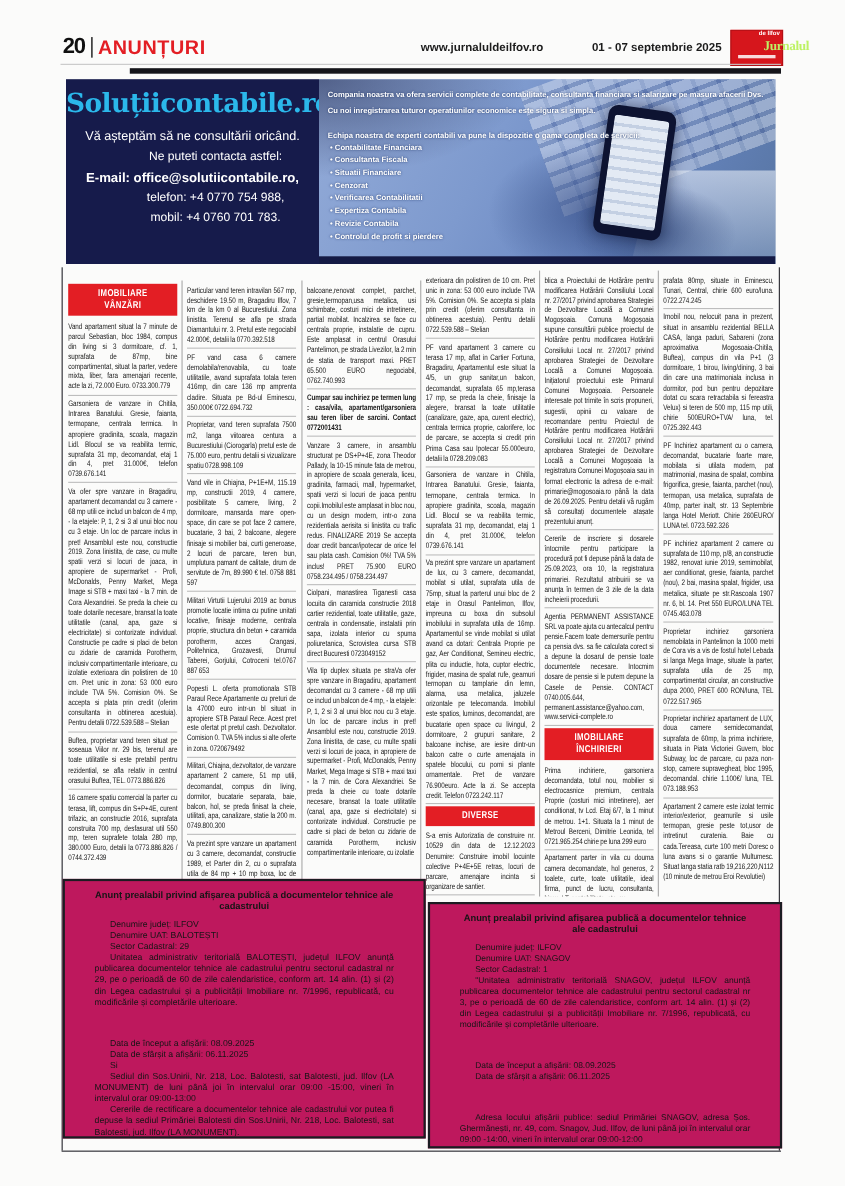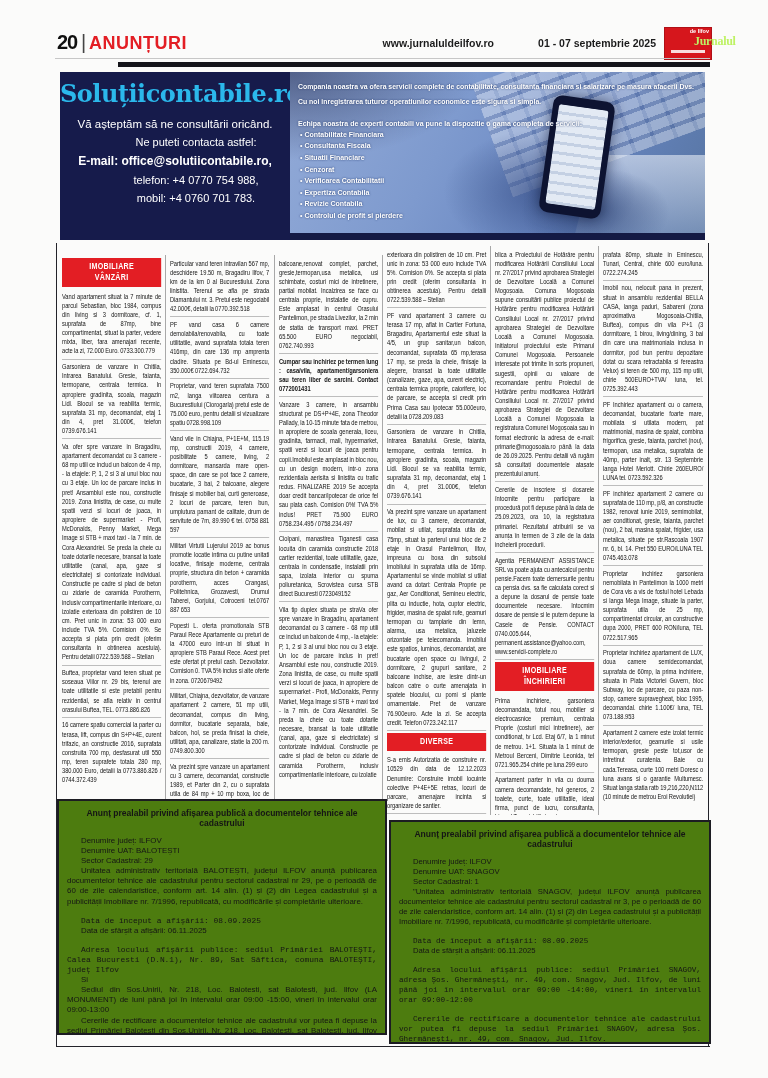--- a/index.html
+++ b/index.html
@@ -55,27 +55,27 @@
   .col.tall{height:569px;}
   .col:last-child{border-right:none;}
   .cz{width:127%;transform:scaleX(.787);transform-origin:0 0;}
   .ad{font-size:7.3px;line-height:9.15px;text-align:justify;color:#161616;margin:0;padding:2.5px 0 3px;
       border-bottom:1px solid #bdbdbd;letter-spacing:-.05px;word-spacing:-.3px;}
   .ad:last-child{border-bottom:none;}
   .ad-b{font-weight:bold;}
   .sec{background:#e31e24;color:#fff;text-align:center;font-weight:bold;white-space:pre-line;
       font-size:9px;line-height:11px;padding:3px 0 4px;margin:2px 0 2px;letter-spacing:.4px;}
   
-  .notice{position:absolute;box-sizing:border-box;border:2px solid #1c1c22;background:#4d7c0f;padding:5px 8px;overflow:hidden;}
+  .notice{position:absolute;box-sizing:border-box;border:2px solid #1c1c22;background:#be185d;padding:5px 27px;overflow:hidden;}
   #not-l{left:57px;top:799px;width:330px;height:236px;}
   #not-r{left:389px;top:820px;width:322px;height:224px;}
   .n-title{font-weight:bold;font-size:8.5px;line-height:10px;text-align:center;margin:2px 0 8px;}
   .np{font-size:7.9px;line-height:10.1px;text-align:justify;text-indent:14px;margin:0;}
   #not-r .np{font-size:7.7px;line-height:10px;}
-  .gap{margin-top:9px;font-family:Liberation Mono, monospace;}
+  .gap{margin-top:27px;}
 </style>
 </head>
 <body>
 
 <div id="hdr">
   <span class="h-num">20</span>
   <span class="h-pipe">|</span>
   <span class="h-sec">ANUNȚURI</span>
   <span class="h-site">www.jurnaluldeilfov.ro</span>
   <span class="h-date">01 - 07 septembrie 2025</span>
@@ -201,21 +201,20 @@
 </div>
 
 <div class="notice" id="not-l">
   <div class="n-title">Anunț prealabil privind afișarea publică a documentelor tehnice ale cadastrului</div>
   <p class="np">Denumire județ: ILFOV</p>
   <p class="np">Denumire UAT: BALOTEȘTI</p>
   <p class="np">Sector Cadastral: 29</p>
   <p class="np">Unitatea administrativ teritorială BALOTEȘTI, județul  ILFOV anunță publicarea documentelor tehnice ale cadastrului pentru sectorul cadastral nr 29, pe o perioadă de 60 de zile calendaristice, conform art. 14 alin. (1) și (2) din Legea cadastrului și a publicității Imobiliare nr. 7/1996, republicată, cu modificările și completările ulterioare.</p>
   <p class="np gap">Data de început a afișării: 08.09.2025</p>
   <p class="np">Data de sfârșit a afișării: 06.11.2025</p>
-  <p class="np gap">Adresa locului afișării publice: sediul Primăriei BALOTEȘTI, Calea Bucuresti (D.N.1), Nr. 89, Sat Săftica, comuna BALOTEȘTI, județ Ilfov</p>
   <p class="np">Si</p>
   <p class="np">Sediul din Sos.Unirii, Nr. 218, Loc. Balotesti, sat Balotesti, jud. Ilfov (LA MONUMENT) de  luni până joi  în intervalul orar  09:00 -15:00, vineri în intervalul orar 09:00-13:00</p>
   <p class="np">Cererile de rectificare a documentelor tehnice ale cadastrului vor putea fi depuse la sediul Primăriei Balotesti din Sos.Unirii, Nr. 218, Loc. Balotesti, sat Balotesti, jud. Ilfov (LA MONUMENT).</p>
 
 </div>
 
 <div class="notice" id="not-r">
   <div class="n-title">Anunț prealabil privind afișarea publică a documentelor tehnice ale cadastrului</div>
   <p class="np">Denumire județ: ILFOV</p>
   <p class="np">Denumire UAT: SNAGOV</p>

